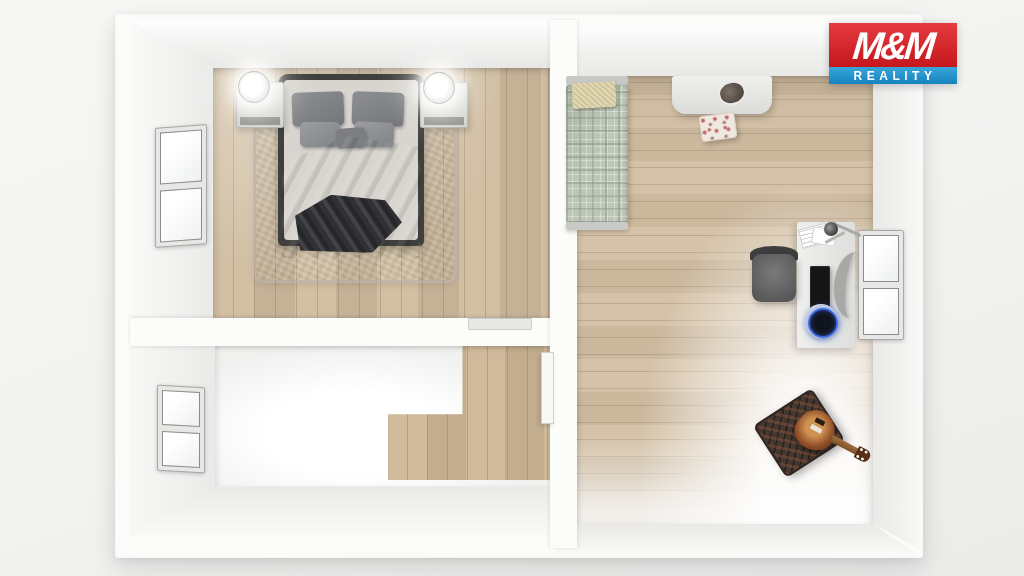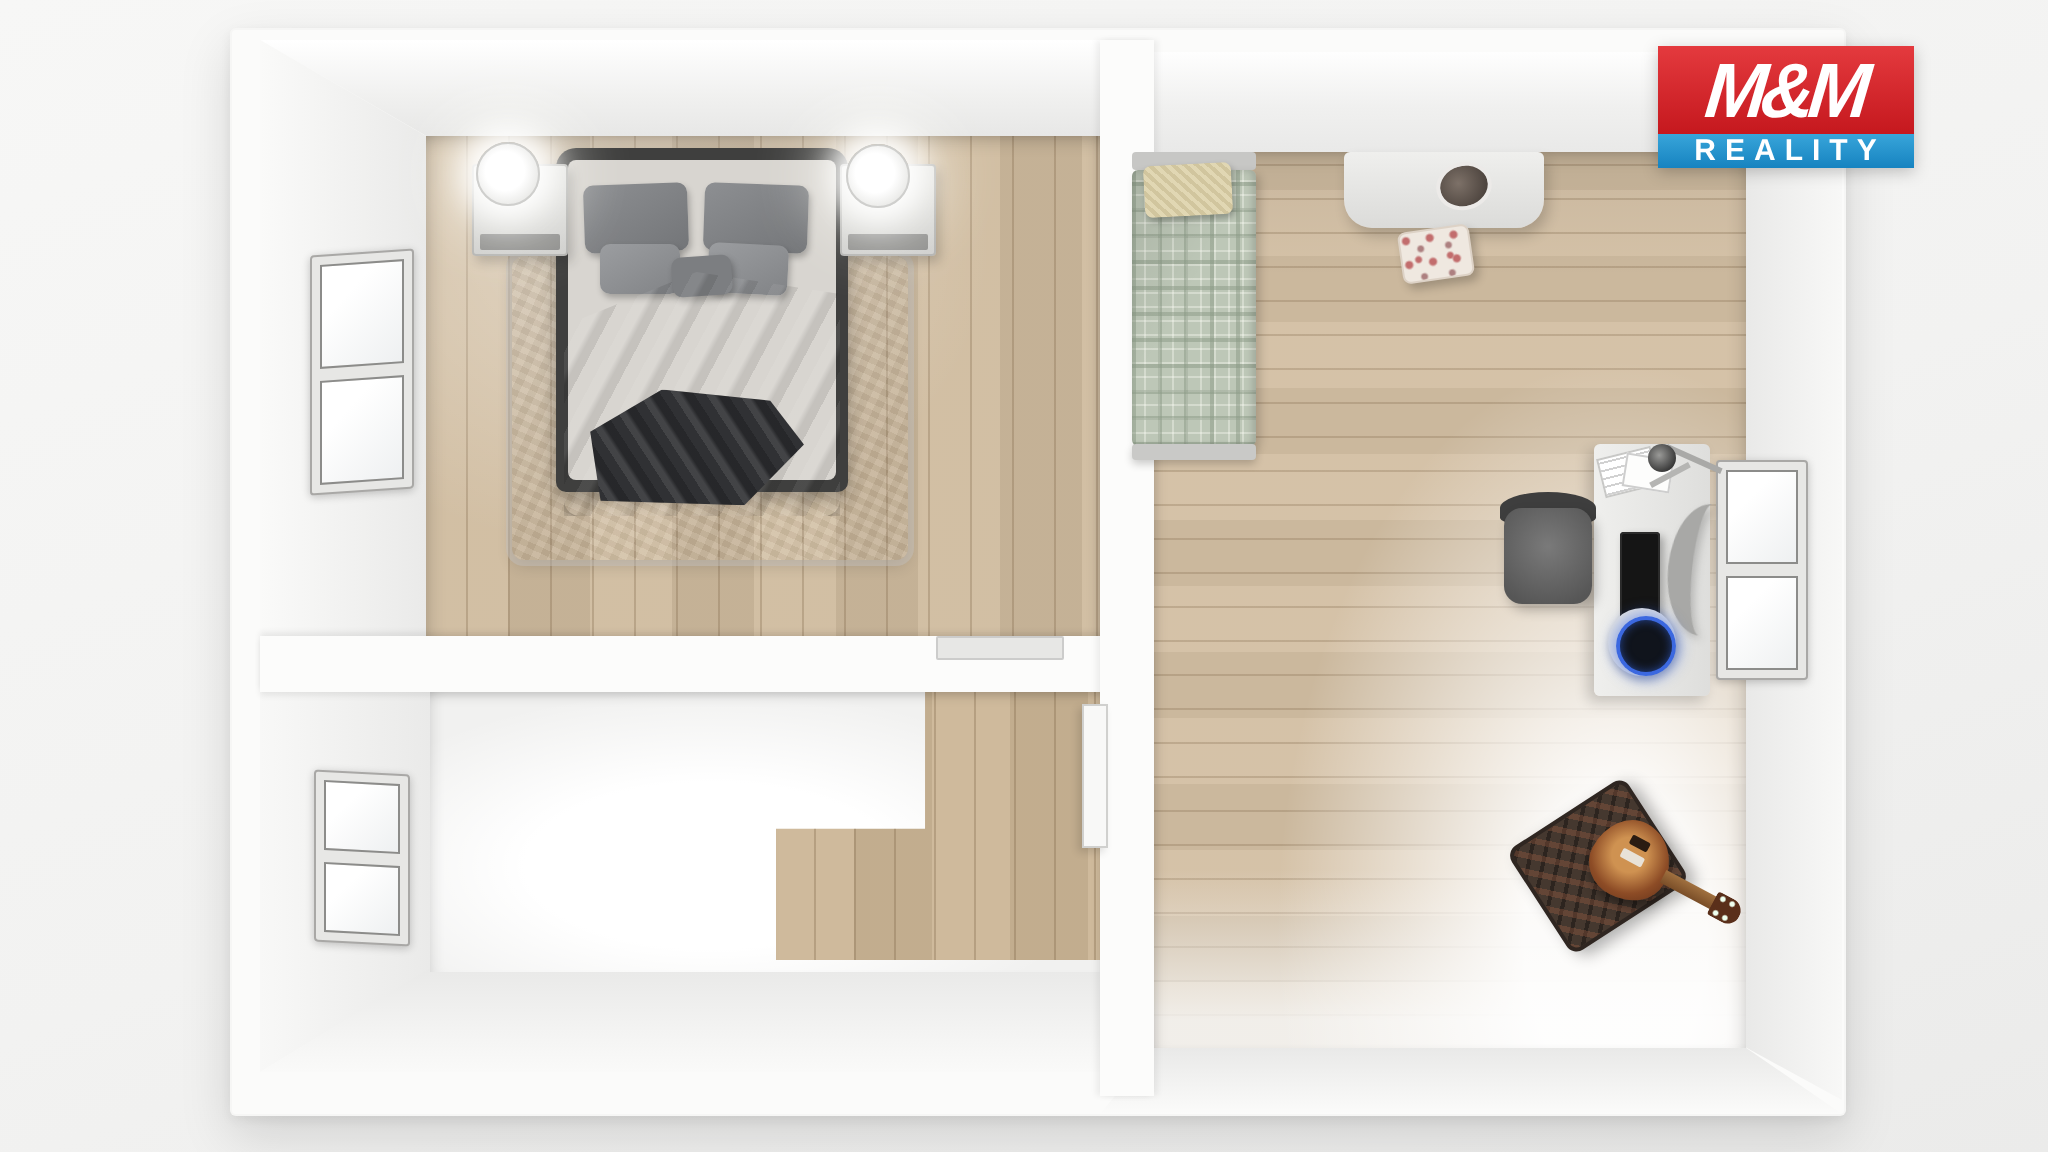--- a/index.html
+++ b/index.html
@@ -193,21 +193,21 @@
     background-image:radial-gradient(circle at 25% 20%,#efe 1px,rgba(0,0,0,0) 1.8px),radial-gradient(circle at 25% 80%,#efe 1px,rgba(0,0,0,0) 1.8px),radial-gradient(circle at 60% 20%,#efe 1px,rgba(0,0,0,0) 1.8px),radial-gradient(circle at 60% 80%,#efe 1px,rgba(0,0,0,0) 1.8px);}
 
   
   .logo{left:829px;top:23px;width:128px;z-index:20;filter:drop-shadow(0 2px 4px rgba(0,0,0,.22));}
   .logo-red{width:128px;height:44px;background:linear-gradient(180deg,#e43a3e,#c5181e);
     display:flex;align-items:center;justify-content:center;}
   .logo-red span{color:#ffffff;font-weight:bold;font-style:italic;font-size:37px;letter-spacing:-3px;
     transform:skewX(-6deg) scaleY(1.04);line-height:1;}
   .logo-blue{width:128px;height:17px;background:linear-gradient(180deg,#38a5da,#1683c0);
     display:flex;align-items:center;justify-content:center;}
-  .logo-blue span{color:#ffffff;font-weight:bold;font-size:15px;letter-spacing:4.5px;padding-left:4px;line-height:1;}
+  .logo-blue span{color:#ffffff;font-weight:bold;font-size:12px;letter-spacing:4.5px;padding-left:4px;line-height:1;}
 </style>
 </head>
 <body>
 
 <div class="stage">
 
   <div class="abs slab"></div>
 
   <div class="abs face bed-top-face"></div>
   <div class="abs face bed-left-face"></div>

